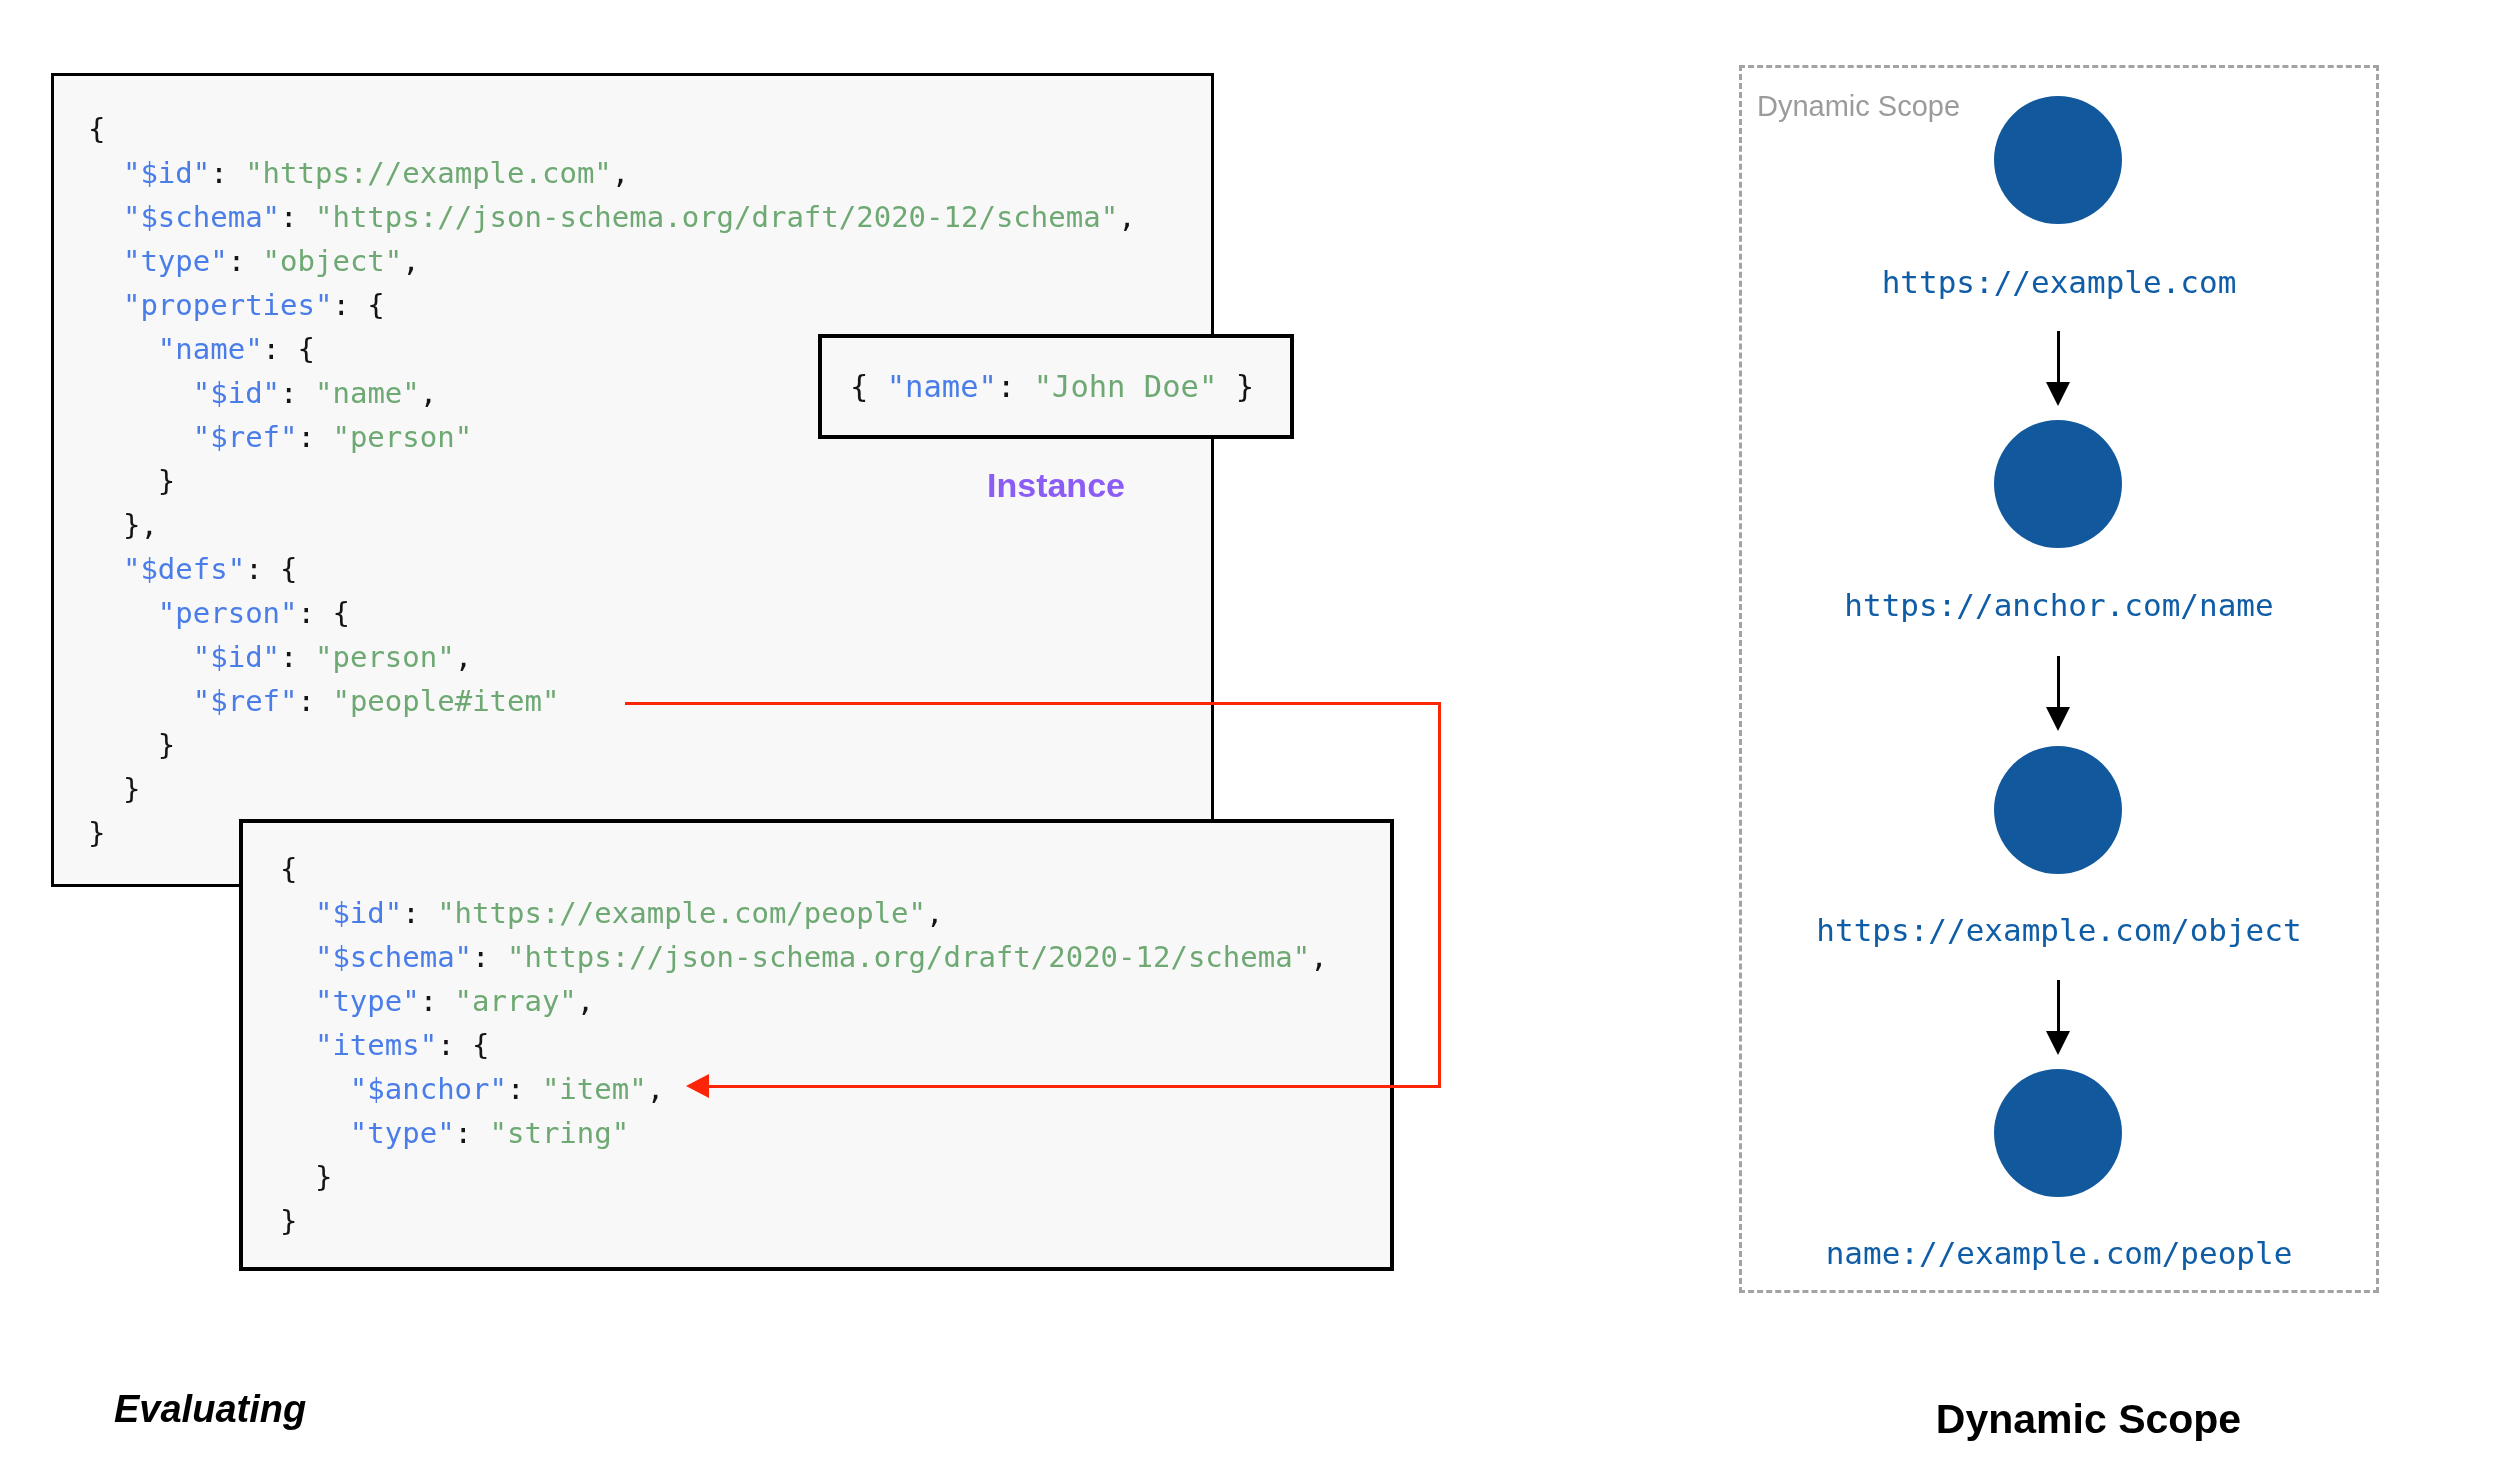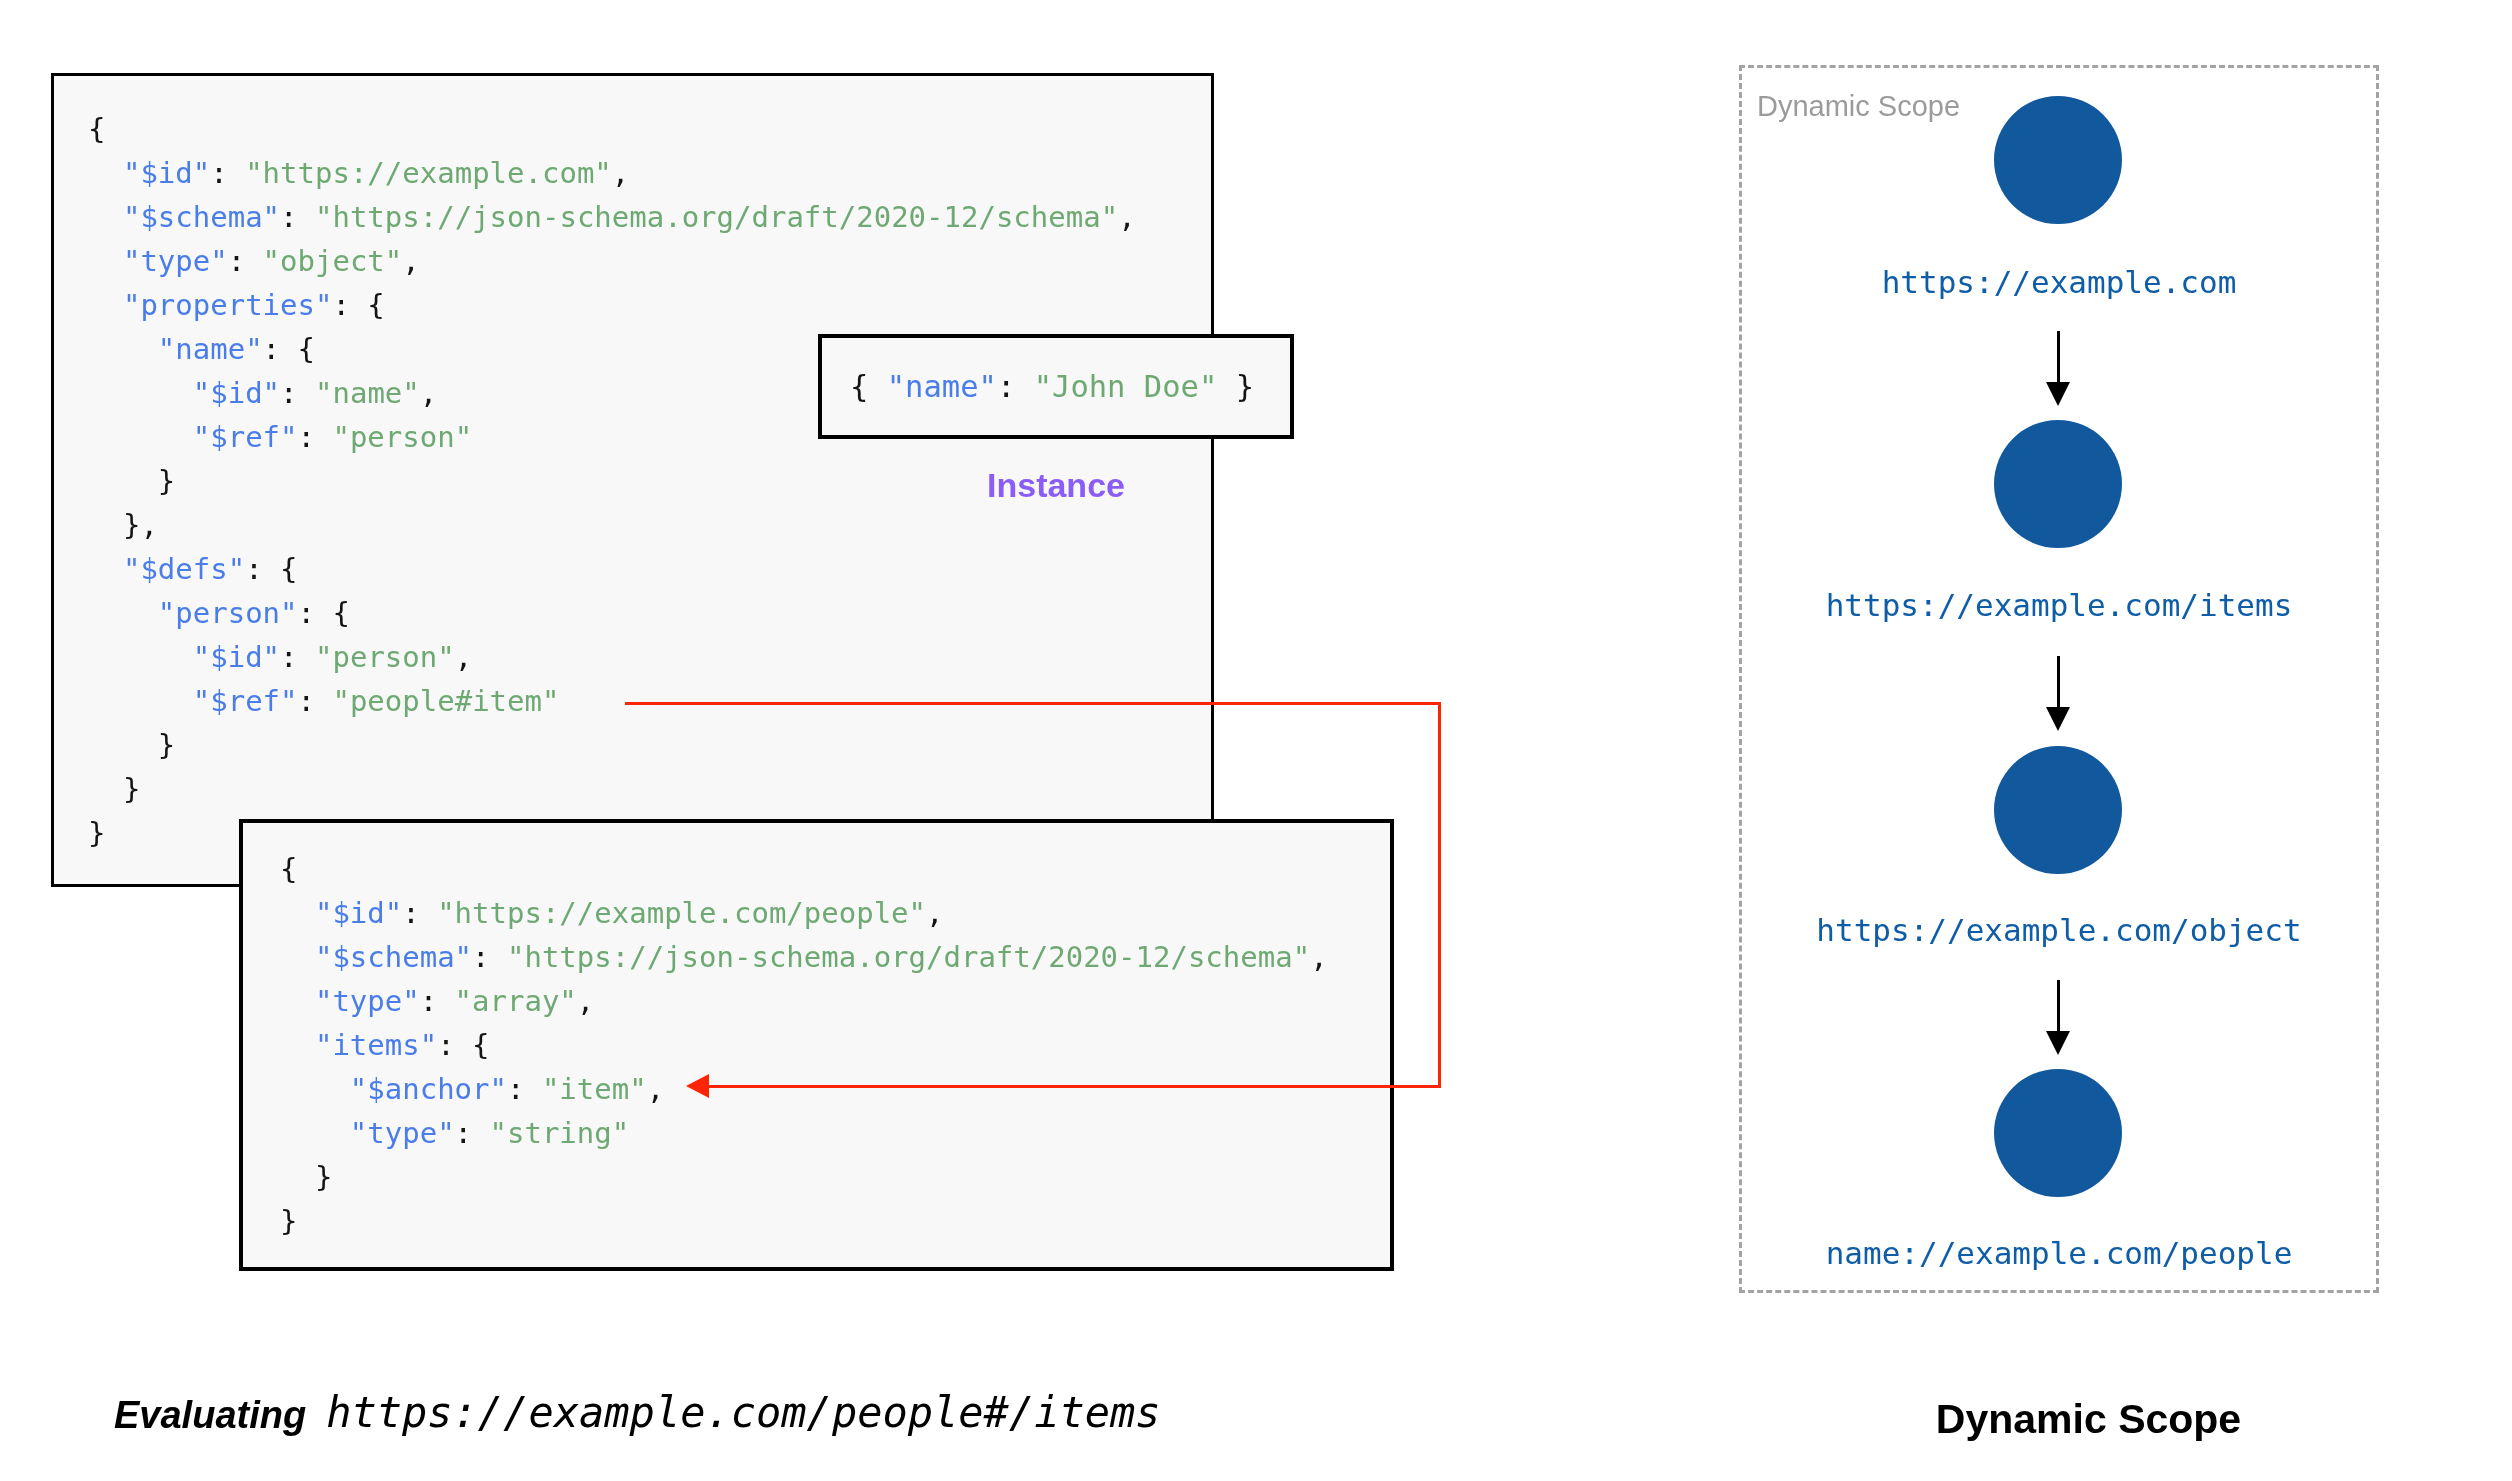--- a/index.html
+++ b/index.html
@@ -137,32 +137,31 @@
 <div id="scope-panel" class="abs"></div>
 <div id="scope-panel-label" class="abs">Dynamic Scope</div>
 
 <div id="circle-1" class="scope-circle"></div>
 <div id="scope-url-1" class="scope-url">https://example.com</div>
 
 <div id="arrow-1-shaft" class="down-arrow-shaft"></div>
 <div id="arrow-1-head" class="down-arrow-head"></div>
 
 <div id="circle-2" class="scope-circle"></div>
-<div id="scope-url-2" class="scope-url">https://example.com/items</div>
+<div id="scope-url-2" class="scope-url">https://anchor.com/name</div>
 
 <div id="arrow-2-shaft" class="down-arrow-shaft"></div>
 <div id="arrow-2-head" class="down-arrow-head"></div>
 
 <div id="circle-3" class="scope-circle"></div>
 <div id="scope-url-3" class="scope-url">https://example.com/object</div>
 
 <div id="arrow-3-shaft" class="down-arrow-shaft"></div>
 <div id="arrow-3-head" class="down-arrow-head"></div>
 
 <div id="circle-4" class="scope-circle"></div>
 <div id="scope-url-4" class="scope-url">name://example.com/people</div>
 
 <div id="caption-left" class="abs">
   <span class="cap-bold">Evaluating</span>
-  <span class="cap-url">https://example.com/people#/items</span>
 </div>
 <div id="caption-right" class="abs">Dynamic Scope</div>
 
 
 </body></html>

